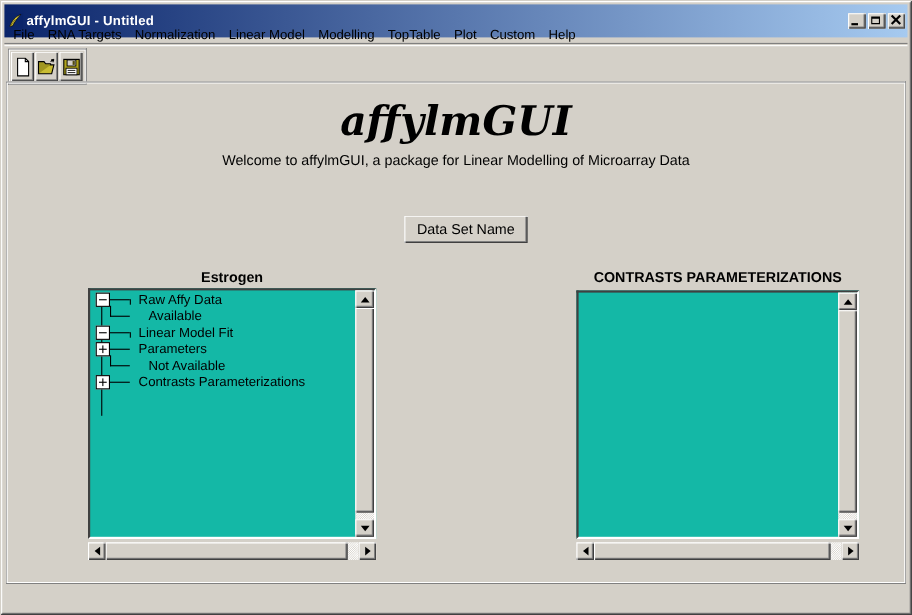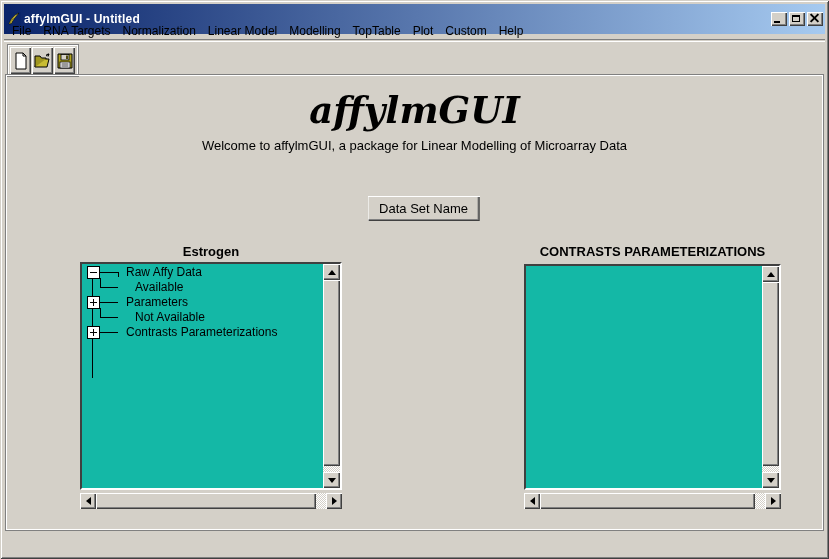--- a/index.html
+++ b/index.html
@@ -201,20 +201,28 @@
         <span class="tree-label-parent">Raw Affy Data</span>
       </div>
       <div class="tree-row">
         <span class="elbow-v"></span>
           <span class="elbow-h"></span>
         <span class="tree-label-child">Available</span>
       </div>
       <div class="tree-row">
         <span class="tbox">
             <span class="h"></span>
+          </span>
+        <span class="stub"></span>
+          <span class="tick"></span>
+        <span class="tree-label-parent">Linear Model Fit</span>
+      </div>
+      <div class="tree-row">
+        <span class="tbox">
+            <span class="h"></span>
             <span class="v"></span>
           </span>
         <span class="stub"></span>
         <span class="tree-label-parent">Parameters</span>
       </div>
       <div class="tree-row">
         <span class="elbow-v"></span>
           <span class="elbow-h"></span>
         <span class="tree-label-child">Not Available</span>
       </div>

